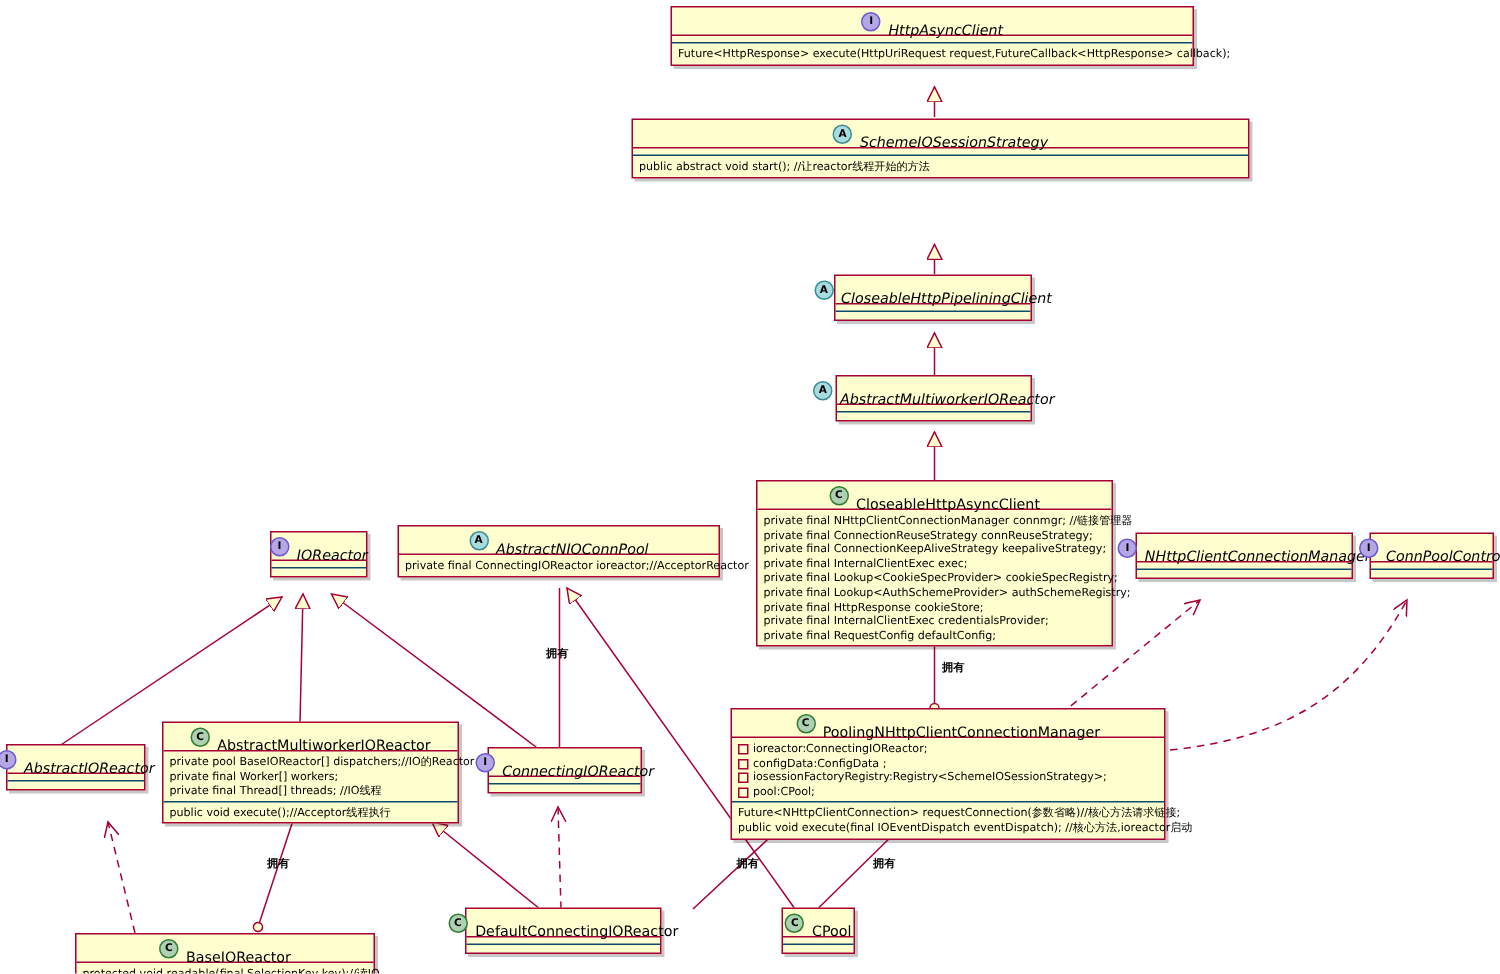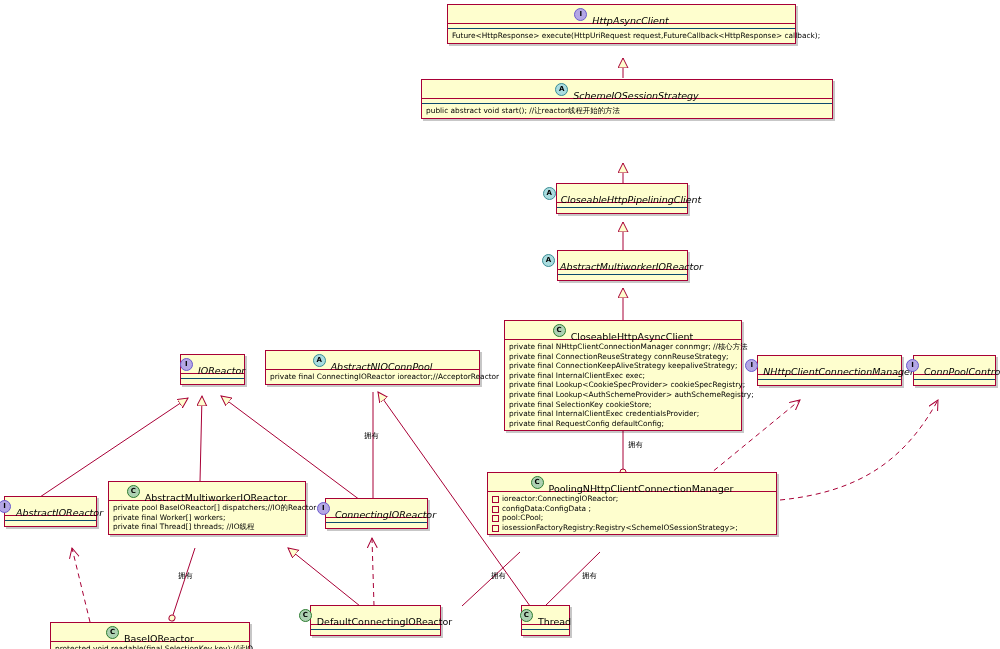--- a/index.html
+++ b/index.html
@@ -55,20 +55,21 @@
     flex:0 0 auto;line-height:1;
   }
   .ico.i{background:#B4A7E5;border:1px solid #6A5ACD;color:#000;}
   .ico.a{background:#A9DCDF;border:1px solid #3A8C94;color:#000;}
   .ico.c{background:#ADD1B2;border:1px solid #2E7D32;color:#000;}
 
   
   .lbl{
     position:absolute;font-size:7.5px;color:#000;z-index:6;
     white-space:nowrap;
+    font-weight:bold;
   }
 </style>
 </head>
 <body>
 
 <div id="canvas">
 
   <svg class="links" viewBox="0 0 1000 649">
     <defs>
       <marker id="hollowTri" markerWidth="12" markerHeight="12" refX="10" refY="5" orient="auto" markerUnits="userSpaceOnUse">
@@ -175,39 +176,39 @@
     <div class="sect empty"></div>
   </div>
 
   <div class="uml cls" style="left:504px;top:320px;width:238px;">
     <div class="hdr">
       <span class="ico c">C</span>
       <span class="nm">CloseableHttpAsyncClient</span>
     </div>
     <div class="sect">
       <div class="row">
-          <span>private final NHttpClientConnectionManager connmgr; //核心方法</span>
+          <span>private final NHttpClientConnectionManager connmgr; //链接管理器</span>
         </div>
       <div class="row">
           <span>private final ConnectionReuseStrategy connReuseStrategy;</span>
         </div>
       <div class="row">
           <span>private final ConnectionKeepAliveStrategy keepaliveStrategy;</span>
         </div>
       <div class="row">
           <span>private final InternalClientExec exec;</span>
         </div>
       <div class="row">
           <span>private final Lookup&lt;CookieSpecProvider&gt; cookieSpecRegistry;</span>
         </div>
       <div class="row">
           <span>private final Lookup&lt;AuthSchemeProvider&gt; authSchemeRegistry;</span>
         </div>
       <div class="row">
-          <span>private final SelectionKey cookieStore;</span>
+          <span>private final HttpResponse cookieStore;</span>
         </div>
       <div class="row">
           <span>private final InternalClientExec credentialsProvider;</span>
         </div>
       <div class="row">
           <span>private final RequestConfig defaultConfig;</span>
         </div>
     </div>
   </div>
 
@@ -268,20 +269,25 @@
       <div class="row">
           <span>private pool BaseIOReactor[] dispatchers;//IO的Reactor</span>
         </div>
       <div class="row">
           <span>private final Worker[] workers;</span>
         </div>
       <div class="row">
           <span>private final Thread[] threads; //IO线程</span>
         </div>
     </div>
+    <div class="sect">
+      <div class="row">
+          <span>public void execute();//Acceptor线程执行</span>
+        </div>
+    </div>
   </div>
 
   <div class="uml iface" style="left:325px;top:498px;width:103px;">
     <div class="hdr">
       <span class="ico i">I</span>
       <span class="nm">ConnectingIOReactor</span>
     </div>
     <div class="sect empty"></div>
     <div class="sect empty"></div>
   </div>
@@ -295,25 +301,33 @@
       <div class="row">
           <i class="sq"></i>
           <span>ioreactor:ConnectingIOReactor;</span>
         </div>
       <div class="row">
           <i class="sq"></i>
           <span>configData:ConfigData ;</span>
         </div>
       <div class="row">
           <i class="sq"></i>
+          <span>iosessionFactoryRegistry:Registry&lt;SchemeIOSessionStrategy&gt;;</span>
+        </div>
+      <div class="row">
+          <i class="sq"></i>
           <span>pool:CPool;</span>
         </div>
-      <div class="row">
-          <i class="sq"></i>
-          <span>iosessionFactoryRegistry:Registry&lt;SchemeIOSessionStrategy&gt;;</span>
+    </div>
+    <div class="sect">
+      <div class="row">
+          <span>Future&lt;NHttpClientConnection&gt; requestConnection(参数省略)//核心方法请求链接;</span>
+        </div>
+      <div class="row">
+          <span>public void execute(final IOEventDispatch eventDispatch);  //核心方法,ioreactor启动</span>
         </div>
     </div>
   </div>
 
   <div class="uml cls" style="left:50px;top:622px;width:200px;">
     <div class="hdr">
       <span class="ico c">C</span>
       <span class="nm">BaseIOReactor</span>
     </div>
     <div class="sect">
@@ -329,21 +343,21 @@
       <span class="ico c">C</span>
       <span class="nm">DefaultConnectingIOReactor</span>
     </div>
     <div class="sect empty"></div>
     <div class="sect empty"></div>
   </div>
 
   <div class="uml cls" style="left:521px;top:605px;width:49px;">
     <div class="hdr">
       <span class="ico c">C</span>
-      <span class="nm">Thread</span>
+      <span class="nm">CPool</span>
     </div>
     <div class="sect empty"></div>
     <div class="sect empty"></div>
   </div>
 
   <div class="lbl" style="left:364px;top:431px;">拥有</div>
   <div class="lbl" style="left:628px;top:440px;">拥有</div>
   <div class="lbl" style="left:178px;top:571px;">拥有</div>
   <div class="lbl" style="left:491px;top:571px;">拥有</div>
   <div class="lbl" style="left:582px;top:571px;">拥有</div>

